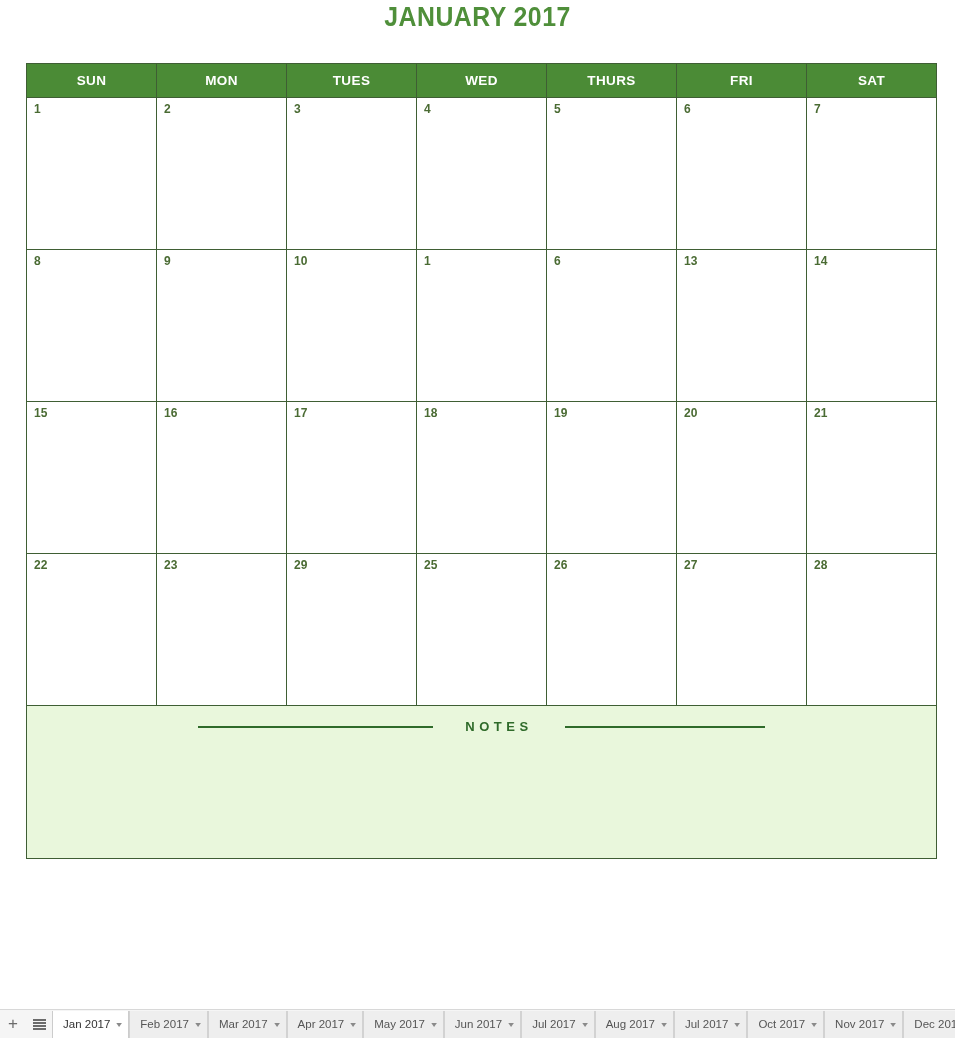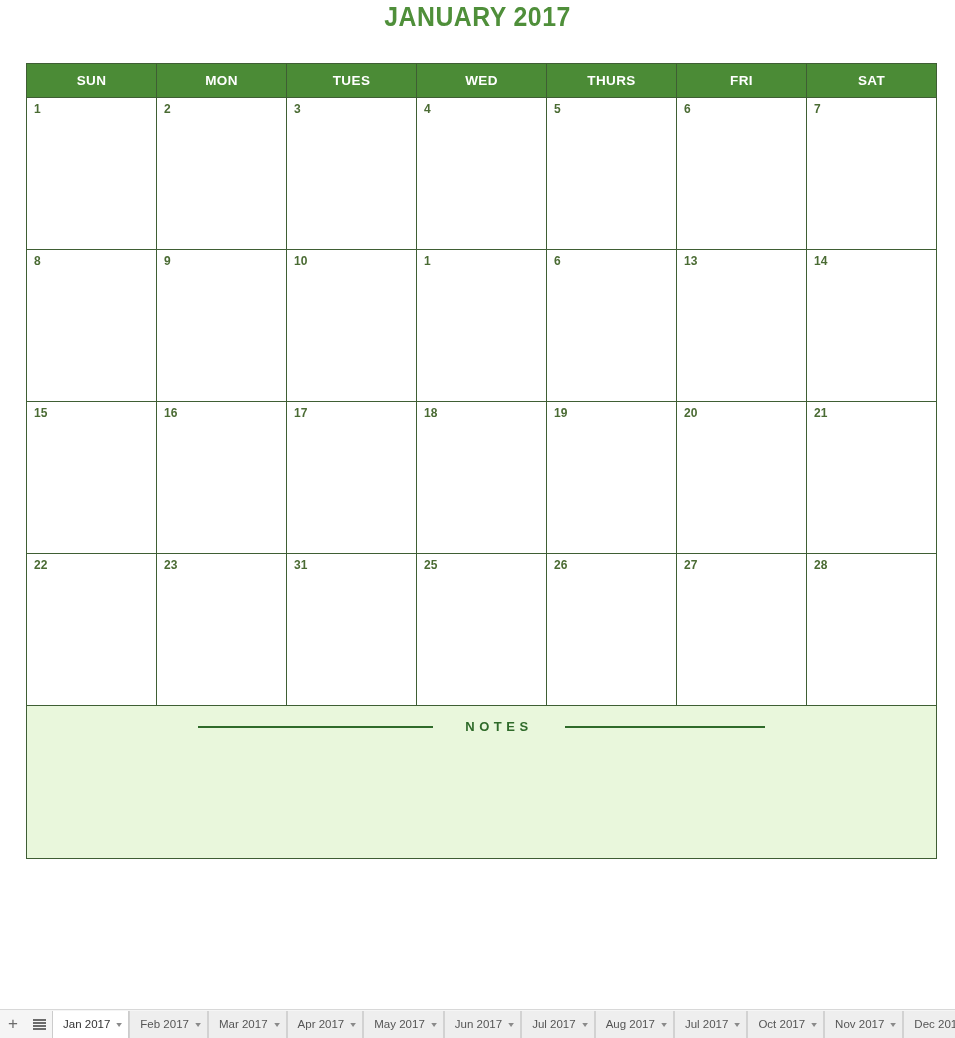--- a/index.html
+++ b/index.html
@@ -276,21 +276,21 @@
             </td>
           </tr>
           <tr>
             <td class="day">
               <span class="dnum">22</span>
             </td>
             <td class="day">
               <span class="dnum">23</span>
             </td>
             <td class="day">
-              <span class="dnum">31</span>
+              <span class="dnum">29</span>
             </td>
             <td class="day">
               <span class="dnum">25</span>
             </td>
             <td class="day">
               <span class="dnum">26</span>
             </td>
             <td class="day">
               <span class="dnum">27</span>
             </td>

